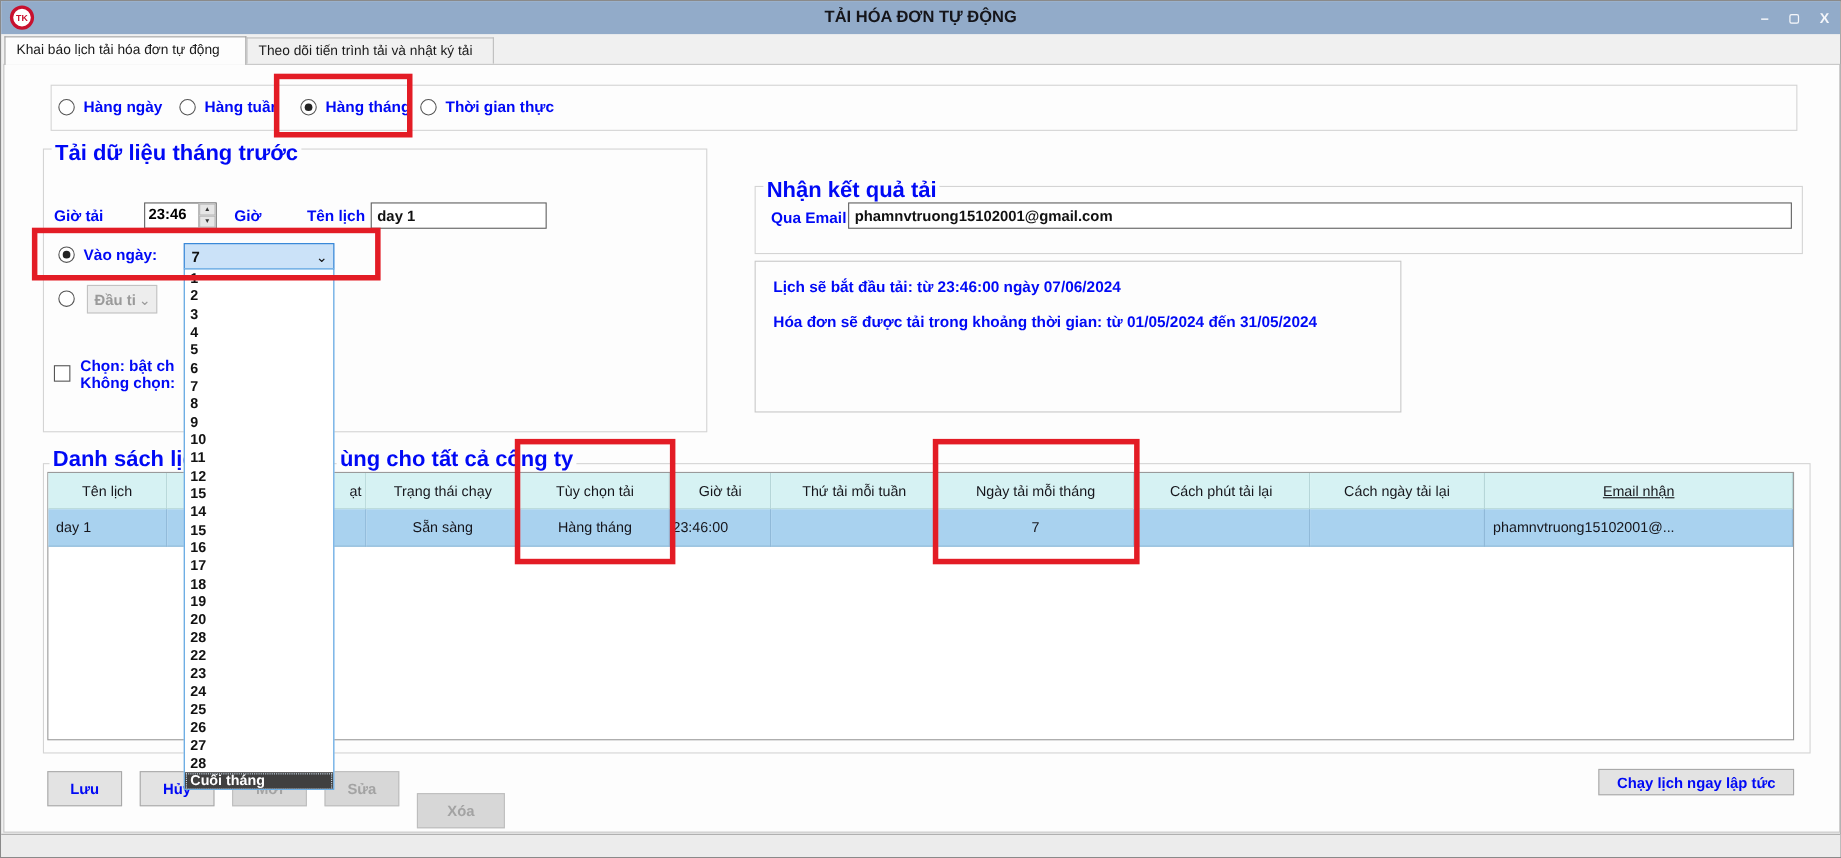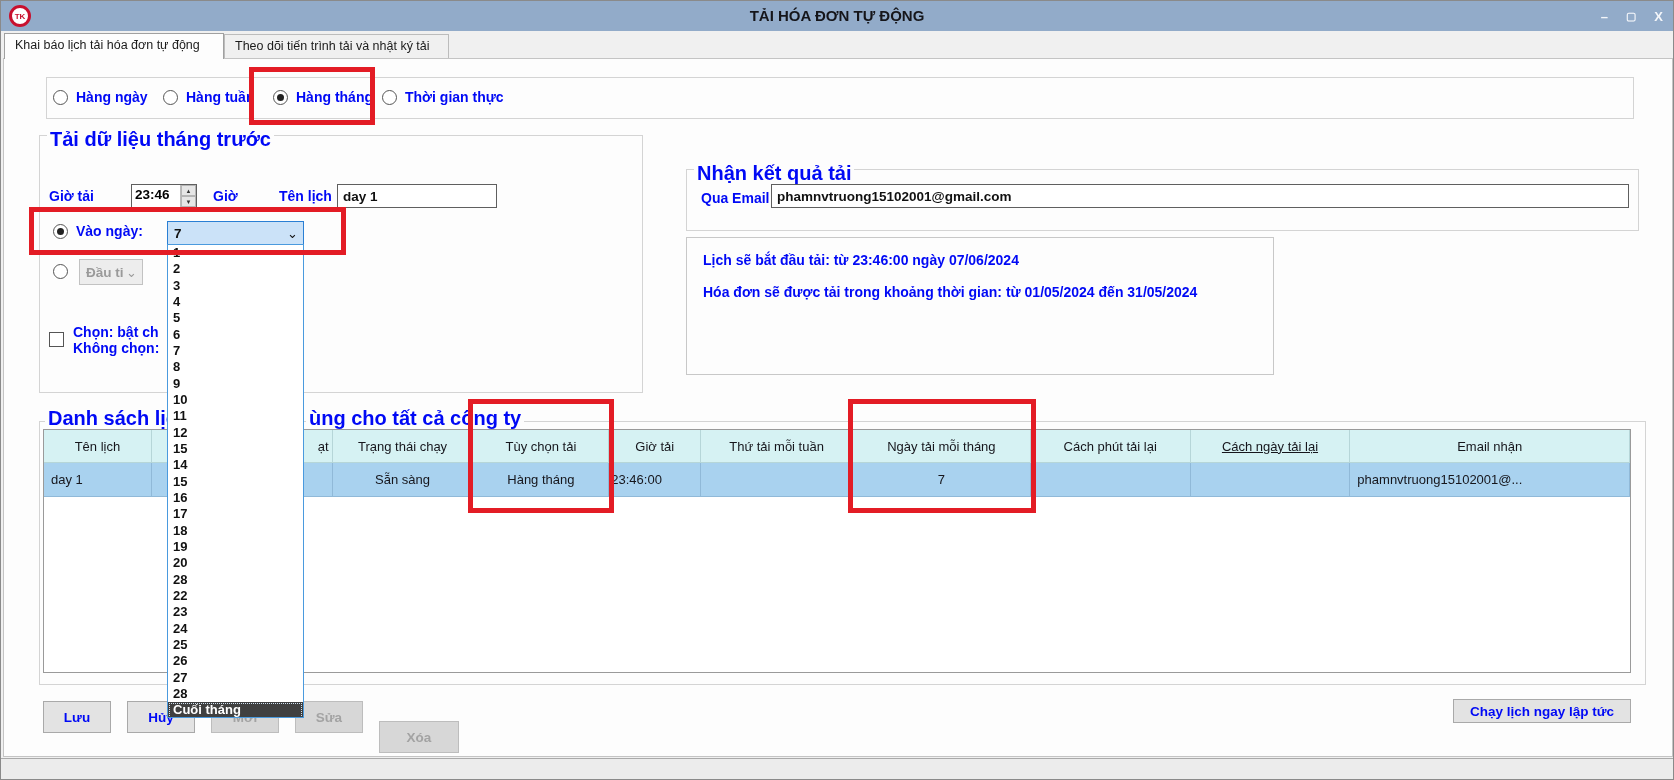--- a/index.html
+++ b/index.html
@@ -193,22 +193,22 @@
   <div class="gridwrap">
     <div class="trow" id="grid-head">
         <div class="th" style="width: 108px; justify-content: center;">Tên lịch</div>
         <div class="th" style="width: 181px; justify-content: flex-end; padding-right: 3px;">ạt</div>
         <div class="th" style="width: 141px; justify-content: center;">Trạng thái chạy</div>
         <div class="th" style="width: 136px; justify-content: center;">Tùy chọn tải</div>
         <div class="th" style="width: 92px; justify-content: center;">Giờ tải</div>
         <div class="th" style="width: 152px; justify-content: center;">Thứ tải mỗi tuần</div>
         <div class="th" style="width: 178px; justify-content: center;">Ngày tải mỗi tháng</div>
         <div class="th" style="width: 160px; justify-content: center;">Cách phút tải lại</div>
-        <div class="th" style="width: 160px; justify-content: center; text-decoration: underline;">Cách ngày tải lại</div>
-        <div class="th" style="width: 280px; justify-content: center;">Email nhận</div>
+        <div class="th" style="width: 160px; justify-content: center;">Cách ngày tải lại</div>
+        <div class="th" style="width: 280px; justify-content: center; text-decoration: underline;">Email nhận</div>
       </div>
     <div id="grid-body">
         <div class="trow">
           <div class="td" style="width: 108px; justify-content: flex-start; padding-left: 7px;">day 1</div>
           <div class="td" style="width: 181px; justify-content: flex-start; padding-left: 7px;"></div>
           <div class="td" style="width: 141px; justify-content: center;">Sẵn sàng</div>
           <div class="td" style="width: 136px; justify-content: center;">Hàng tháng</div>
           <div class="td" style="width: 92px; justify-content: flex-start; padding-left: 2px;">23:46:00</div>
           <div class="td" style="width: 152px; justify-content: center;"></div>
           <div class="td" style="width: 178px; justify-content: center;">7</div>

